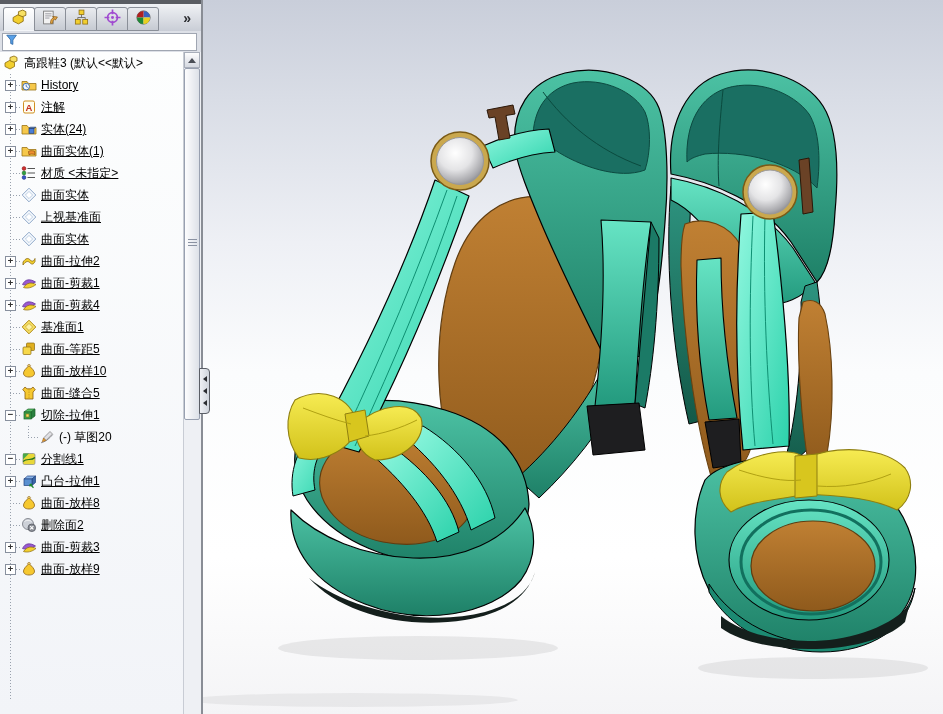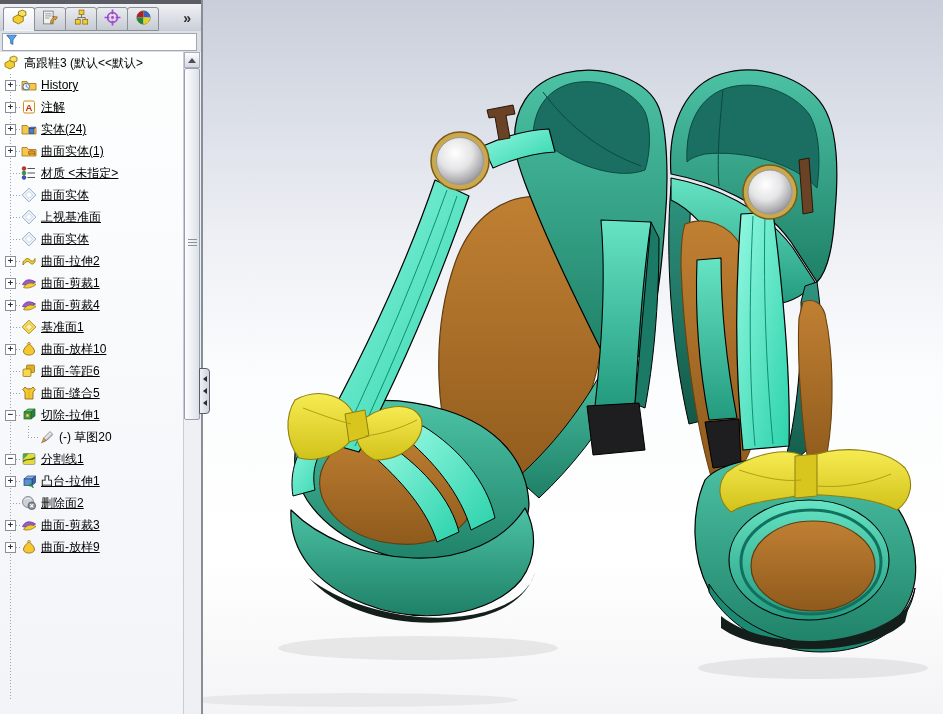--- a/index.html
+++ b/index.html
@@ -244,37 +244,37 @@
       <div class="trow lvl1">
         <span class="ico">
           <svg viewBox="0 0 16 16" xmlns="http://www.w3.org/2000/svg">
             <path d="M8,1.2 L14.8,8 L8,14.8 L1.2,8 Z" fill="#f7e063" stroke="#b08a18" stroke-width="1"></path>
             <path d="M8,4.4 L11.6,8 L8,11.6 L4.4,8 Z" fill="#fdf2a8" stroke="#c8a830" stroke-width=".8"></path>
           </svg>
         </span>
         <span class="lbl">基准面1</span>
       </div>
       <div class="trow lvl1">
+        <span class="ico">
+          <svg viewBox="0 0 16 16" xmlns="http://www.w3.org/2000/svg">
+            <rect x="5.5" y="2" width="8" height="7.5" rx="1" fill="#e0b020" stroke="#8a6a10" stroke-width=".7"></rect>
+            <rect x="2" y="6" width="8" height="7.5" rx="1" fill="#f7d84a" stroke="#8a6a10" stroke-width=".7"></rect>
+          </svg>
+        </span>
+        <span class="lbl">曲面-等距5</span>
+      </div>
+      <div class="trow lvl1">
         <span class="exp">+</span>
         <span class="ico">
           <svg viewBox="0 0 16 16" xmlns="http://www.w3.org/2000/svg">
             <path d="M8,1.5 C8.8,4.5 12,5.5 13.2,8.8 C14.3,12 12,14 8,14 C4,14 1.7,12 2.8,8.8 C4,5.5 7.2,4.5 8,1.5 Z" fill="#f6c830" stroke="#8a5f10" stroke-width=".8"></path>
             <ellipse cx="8" cy="2.5" rx="1.6" ry=".8" fill="#fde48a" stroke="#8a5f10" stroke-width=".5"></ellipse>
           </svg>
         </span>
         <span class="lbl">曲面-放样10</span>
-      </div>
-      <div class="trow lvl1">
-        <span class="ico">
-          <svg viewBox="0 0 16 16" xmlns="http://www.w3.org/2000/svg">
-            <rect x="5.5" y="2" width="8" height="7.5" rx="1" fill="#e0b020" stroke="#8a6a10" stroke-width=".7"></rect>
-            <rect x="2" y="6" width="8" height="7.5" rx="1" fill="#f7d84a" stroke="#8a6a10" stroke-width=".7"></rect>
-          </svg>
-        </span>
-        <span class="lbl">曲面-等距6</span>
       </div>
       <div class="trow lvl1">
         <span class="ico">
           <svg viewBox="0 0 16 16" xmlns="http://www.w3.org/2000/svg">
             <path d="M4,2 L6,3.8 L10,3.8 L12,2 L14.3,4.8 L12,7 L12,14 L4,14 L4,7 L1.7,4.8 Z" fill="#f6c830" stroke="#8a5f10" stroke-width=".8"></path>
             <path d="M8,4 L8,14" stroke="#b89020" stroke-width=".7" stroke-dasharray="1.5,1"></path>
           </svg>
         </span>
         <span class="lbl">曲面-缝合5</span>
       </div>
@@ -315,20 +315,29 @@
         <span class="exp">+</span>
         <span class="ico">
           <svg viewBox="0 0 16 16" xmlns="http://www.w3.org/2000/svg">
             <path d="M3,6 L6.5,3 L14.5,3 L11,6 Z" fill="#8ab4e8" stroke="#20407e" stroke-width=".7"></path>
             <path d="M11,6 L14.5,3 L14.5,9.5 L11,12.5 Z" fill="#3a68a8" stroke="#20407e" stroke-width=".7"></path>
             <rect x="3" y="6" width="8" height="6.5" fill="#5a90d0" stroke="#20407e" stroke-width=".7"></rect>
             <path d="M12.5,14.8 L9,11.3 M9,11.3 L9,13.5 M9,11.3 L11.2,11.3" stroke="#1f8a30" stroke-width="1.3" fill="none"></path>
           </svg>
         </span>
         <span class="lbl">凸台-拉伸1</span>
+      </div>
+      <div class="trow lvl1">
+        <span class="ico">
+          <svg viewBox="0 0 16 16" xmlns="http://www.w3.org/2000/svg">
+            <path d="M8,1.5 C8.8,4.5 12,5.5 13.2,8.8 C14.3,12 12,14 8,14 C4,14 1.7,12 2.8,8.8 C4,5.5 7.2,4.5 8,1.5 Z" fill="#f6c830" stroke="#8a5f10" stroke-width=".8"></path>
+            <ellipse cx="8" cy="2.5" rx="1.6" ry=".8" fill="#fde48a" stroke="#8a5f10" stroke-width=".5"></ellipse>
+          </svg>
+        </span>
+        <span class="lbl">曲面-放样8</span>
       </div>
       <div class="trow lvl1">
         <span class="ico">
           <svg viewBox="0 0 16 16" xmlns="http://www.w3.org/2000/svg">
             <circle cx="7" cy="7" r="5.5" fill="#cdd1d8" stroke="#70747c" stroke-width=".8"></circle>
             <path d="M3.5,4.5 C5,3 9,3 10.5,4.5" stroke="#fff" fill="none" stroke-width=".8" opacity=".8"></path>
             <circle cx="10.8" cy="10.8" r="3.8" fill="#8a8e96" stroke="#4a4e56" stroke-width=".7"></circle>
             <path d="M9.2,9.2 L12.4,12.4 M12.4,9.2 L9.2,12.4" stroke="#fff" stroke-width="1.1"></path>
           </svg>
         </span>

